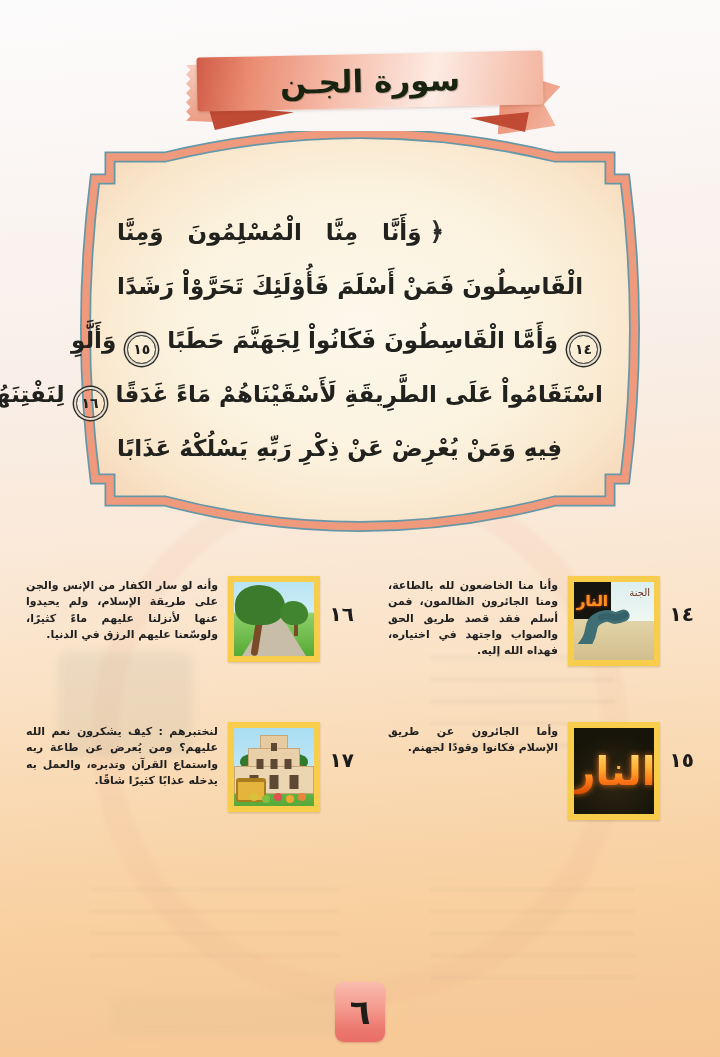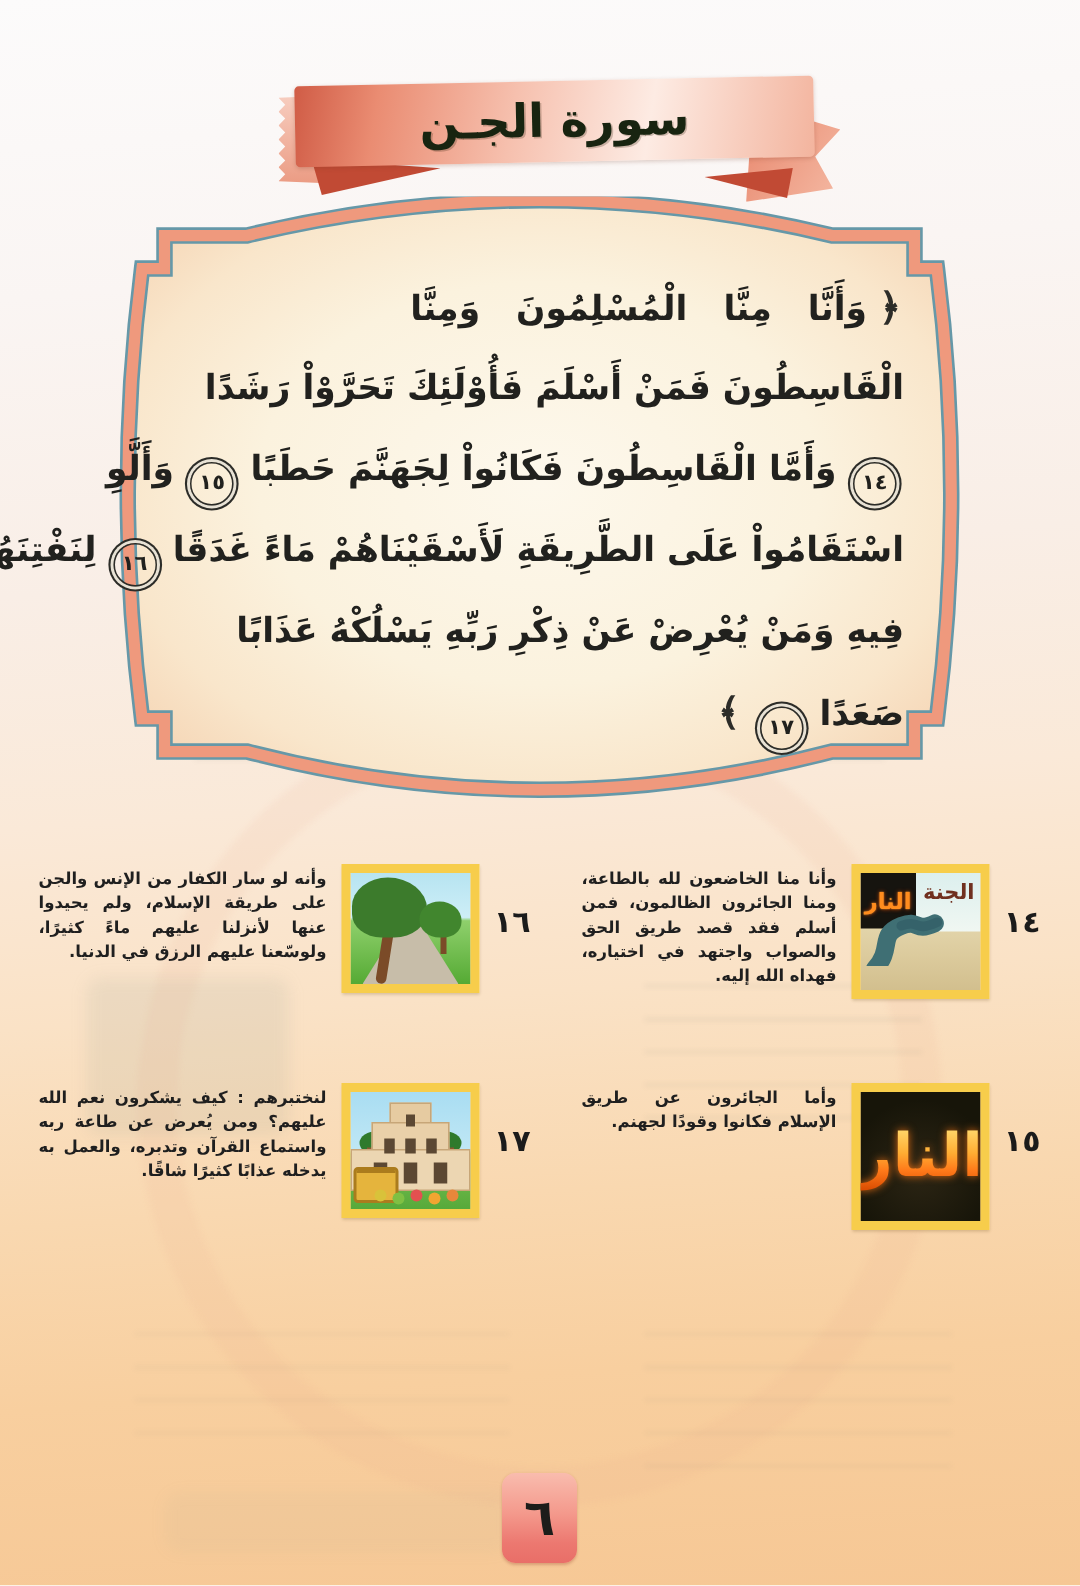--- a/index.html
+++ b/index.html
@@ -58,21 +58,21 @@
     font-size:31px; font-weight:bold; color:#182410;
     text-shadow:1px 1px 0 rgba(60,40,20,.25);
   }
 
   
   .frame-wrap{ position:absolute; top:131px; left:70px; width:580px; height:402px; z-index:2; }
   .frame-wrap svg{ position:absolute; inset:0; width:100%; height:100%; }
   .quran{
     position:absolute; top:34px; left:44px; right:44px; bottom:18px;
     display:flex; flex-direction:column; justify-content:center;
-    direction:rtl; text-align:right; z-index:2;
+    direction:rtl; text-align:left; z-index:2;
   }
   .qline{
     white-space:nowrap; font-size:23px; font-weight:bold; color:#21211e;
     line-height:54px; height:54px;
   }
   .qline:first-child{ word-spacing:16px; }
   .qtext{ margin:0 3px; }
   .aya{
     display:inline-flex; align-items:center; justify-content:center;
     width:29px; height:29px; border-radius:50%;
@@ -106,21 +106,21 @@
   }
 
   
   .illus-fork{ height:90px; background:linear-gradient(180deg,#e4d7ae 40%,#dccb9d 70%,#d2bf8e 100%); }
   .f-sky{ position:absolute; top:0; right:0; width:56%; height:50%;
           background:linear-gradient(180deg,#dcefee,#f0f7f2); }
   .f-dark{ position:absolute; top:0; left:0; width:46%; height:48%; background:#16140f;
            display:flex; align-items:center; justify-content:center; }
   .f-fire-label{ font-size:15px; font-weight:bold; color:#ff8c1e;
                  text-shadow:0 0 3px #c33d00, 0 0 1px #ffd34d; }
-  .f-paradise-label{ position:absolute; top:7%; right:5%; font-size:14px; font-weight:bold; color:#70301f; }
+  .f-paradise-label{ position:absolute; top:7%; right:5%; font-size:10px; font-weight:normal; color:#70301f; }
   .f-road{ position:absolute; inset:0; }
 
   
   .illus-mosque{ height:86px;
     background:linear-gradient(180deg,#b7e4f1 0%,#cdeef7 40%,#8fd06c 43%,#55aa34 100%); }
   .m-path{ position:absolute; bottom:0; left:50%; transform:translateX(-50%);
     width:64px; height:45px; background:#c7bda9;
     clip-path:polygon(44% 0,56% 0,100% 100%,0 100%); }
   .m-mosque{ position:absolute; top:30%; left:50%; transform:translateX(-50%);
     width:26px; height:14px; background:#e9dcc2; border-radius:60% 60% 0 0;
@@ -224,21 +224,20 @@
                Q 574 197 555 347 L 540 347 L 540 369 L 485 369
                Q 290 420 95 369 L 40 369 L 40 347 L 25 347
                Q 6 197 25 47 L 40 47 L 40 25 Z" fill="none" stroke="#ef997d" stroke-width="7.5"></path>
     </svg>
     <div class="quran">
         <div class="qline"><span class="qbracket">﴿</span><span class="qtext">وَأَنَّا مِنَّا الْمُسْلِمُونَ وَمِنَّا</span></div>
         <div class="qline"><span class="qtext">الْقَاسِطُونَ فَمَنْ أَسْلَمَ فَأُوْلَئِكَ تَحَرَّوْاْ رَشَدًا</span></div>
         <div class="qline"><span class="aya">١٤</span><span class="qtext">وَأَمَّا الْقَاسِطُونَ فَكَانُواْ لِجَهَنَّمَ حَطَبًا</span><span class="aya">١٥</span><span class="qtext">وَأَلَّوِ</span></div>
         <div class="qline"><span class="qtext">اسْتَقَامُواْ عَلَى الطَّرِيقَةِ لَأَسْقَيْنَاهُمْ مَاءً غَدَقًا</span><span class="aya">١٦</span><span class="qtext">لِنَفْتِنَهُمْ</span></div>
         <div class="qline"><span class="qtext">فِيهِ وَمَنْ يُعْرِضْ عَنْ ذِكْرِ رَبِّهِ يَسْلُكْهُ عَذَابًا</span></div>
-        <div class="qline"><span class="qtext">صَعَدًا</span><span class="aya">١٧</span><span class="qbracket">﴾</span></div>
       </div>
   </div>
 
   <div class="sections">
 
     <div class="vrow">
       <div class="group group-r">
         <div class="vnum">١٤</div>
         <div class="illus illus-fork">
           <div class="f-sky"></div>

